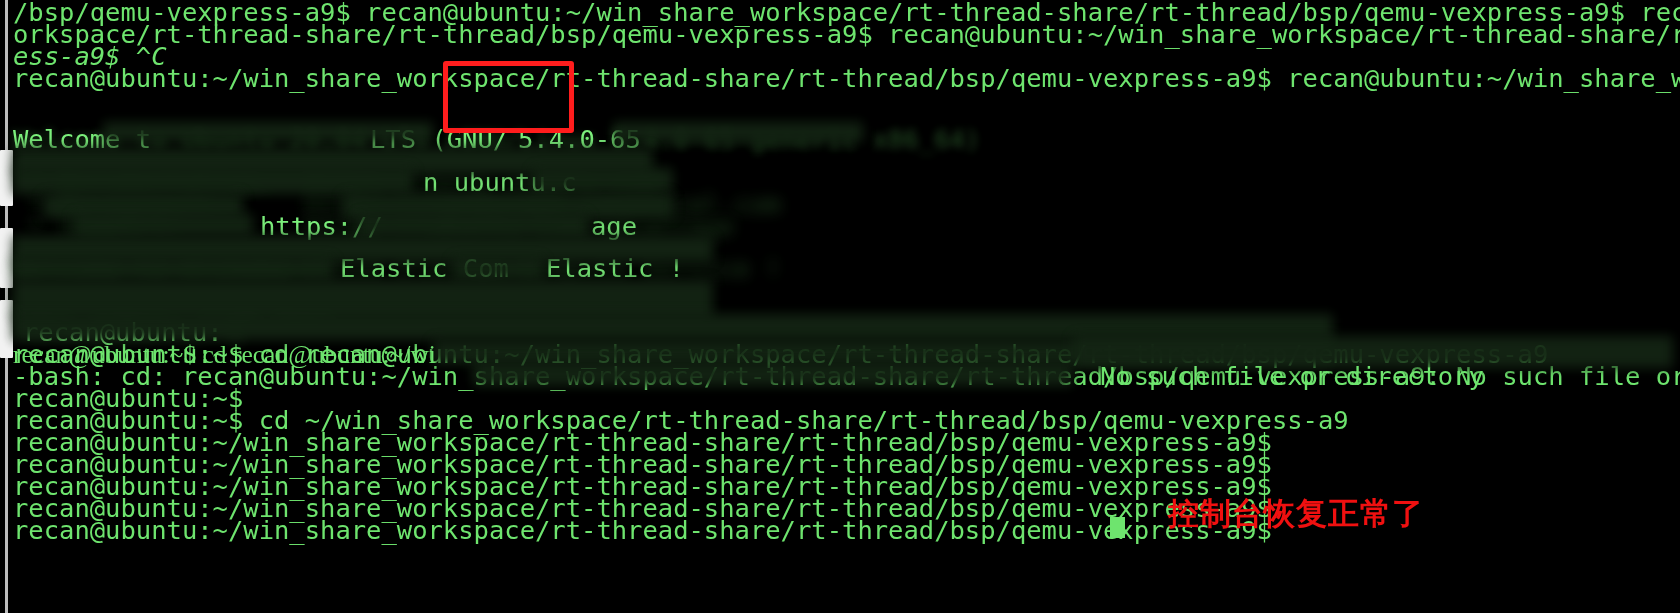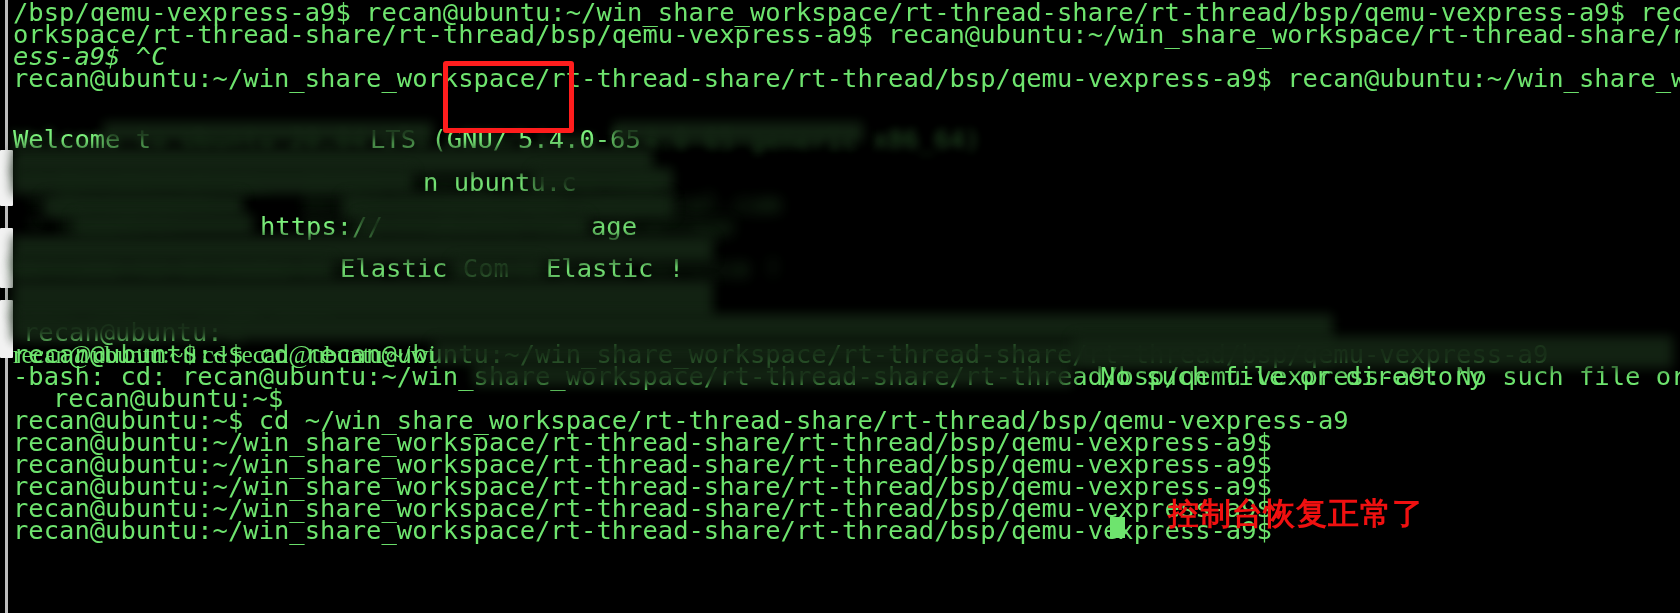--- a/index.html
+++ b/index.html
@@ -140,21 +140,21 @@
     <div class="blur sharp" style="top:172px;left:410px;">n ubuntu.c</div>
     <div class="blur sharp" style="top:216px;left:247px;">https://</div>
     <div class="blur sharp" style="top:216px;left:578px;">age</div>
     <div class="blur sharp" style="top:258px;left:327px;">Elastic Com</div>
     <div class="blur sharp" style="top:258px;left:533px;">Elastic !</div>
     <div class="blur sharp" style="top:322px;left:10px;">recan@ubuntu:</div>
 
     <div class="line" style="top:344px;">recan@ubuntu:~$ cd recan@ubuntu:~/win_share_workspace/rt-thread-share/rt-thread/bsp/qemu-vexpress-a9</div>
     <div class="line" style="top:366px;">-bash: cd: recan@ubuntu:~/win_share_workspace/rt-thread-share/rt-thread/bsp/qemu-vexpress-a9: No such file or directory</div>
 
-    <div class="line" style="top:388px;margin-left:40px;">recan@ubuntu:~$</div>
+    <div class="line" style="top:388px;">recan@ubuntu:~$</div>
     <div class="line" style="top:410px;">recan@ubuntu:~$ cd ~/win_share_workspace/rt-thread-share/rt-thread/bsp/qemu-vexpress-a9</div>
     <div class="line" style="top:432px;">recan@ubuntu:~/win_share_workspace/rt-thread-share/rt-thread/bsp/qemu-vexpress-a9$</div>
     <div class="line" style="top:454px;">recan@ubuntu:~/win_share_workspace/rt-thread-share/rt-thread/bsp/qemu-vexpress-a9$</div>
     <div class="line" style="top:476px;">recan@ubuntu:~/win_share_workspace/rt-thread-share/rt-thread/bsp/qemu-vexpress-a9$</div>
     <div class="line" style="top:498px;">recan@ubuntu:~/win_share_workspace/rt-thread-share/rt-thread/bsp/qemu-vexpress-a9$</div>
     <div class="line" style="top:520px;">recan@ubuntu:~/win_share_workspace/rt-thread-share/rt-thread/bsp/qemu-vexpress-a9$</div>
 
     <div class="mask dark" style="left:90px;  top:122px; width:330px; height:20px;"></div>
     <div class="mask dark" style="left:600px; top:122px; width:250px; height:20px;"></div>
     <div class="mask dark" style="left:0px;   top:148px; width:640px; height:26px;"></div>

